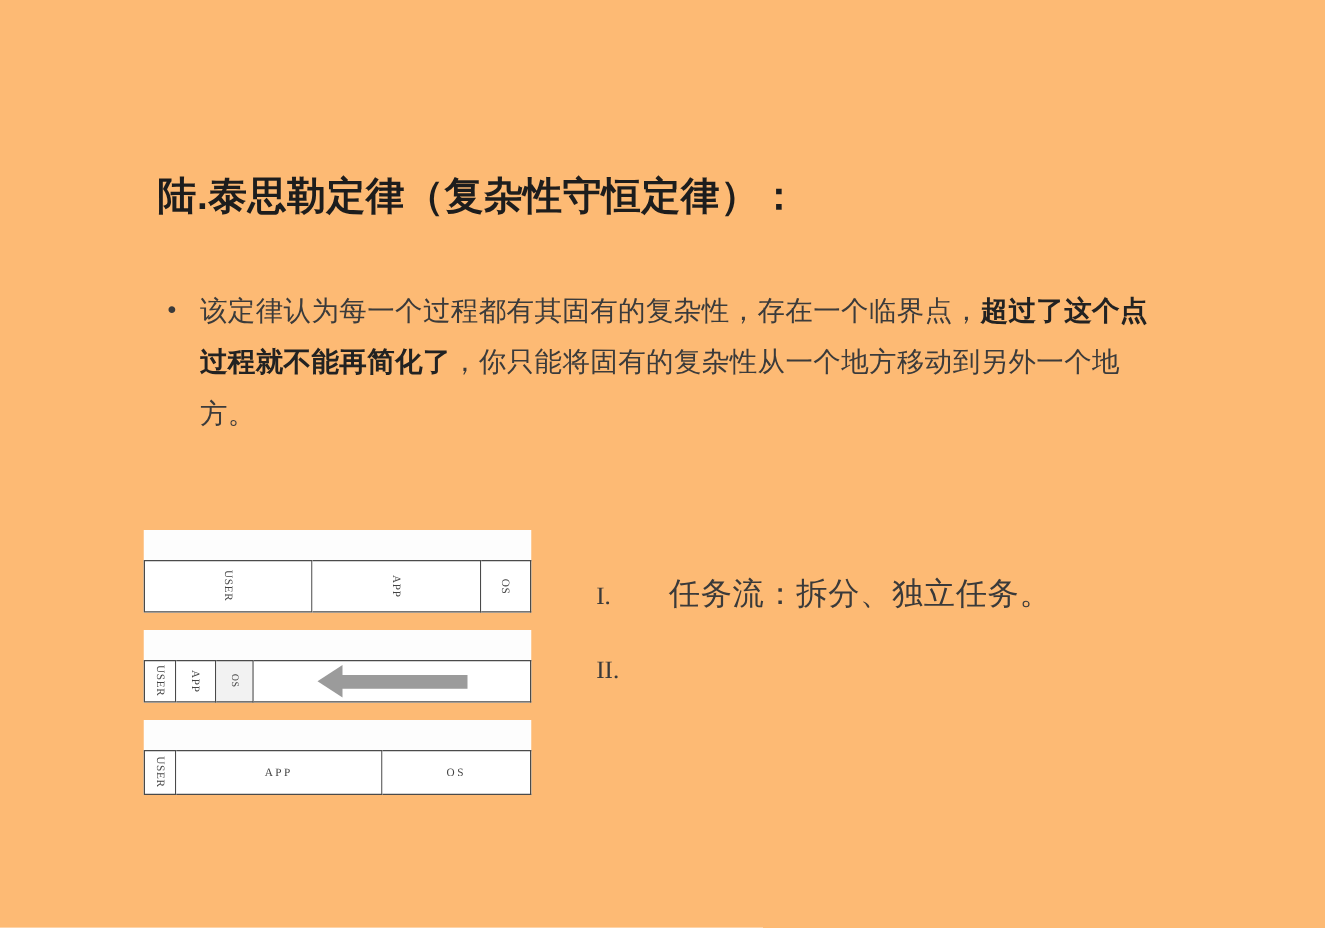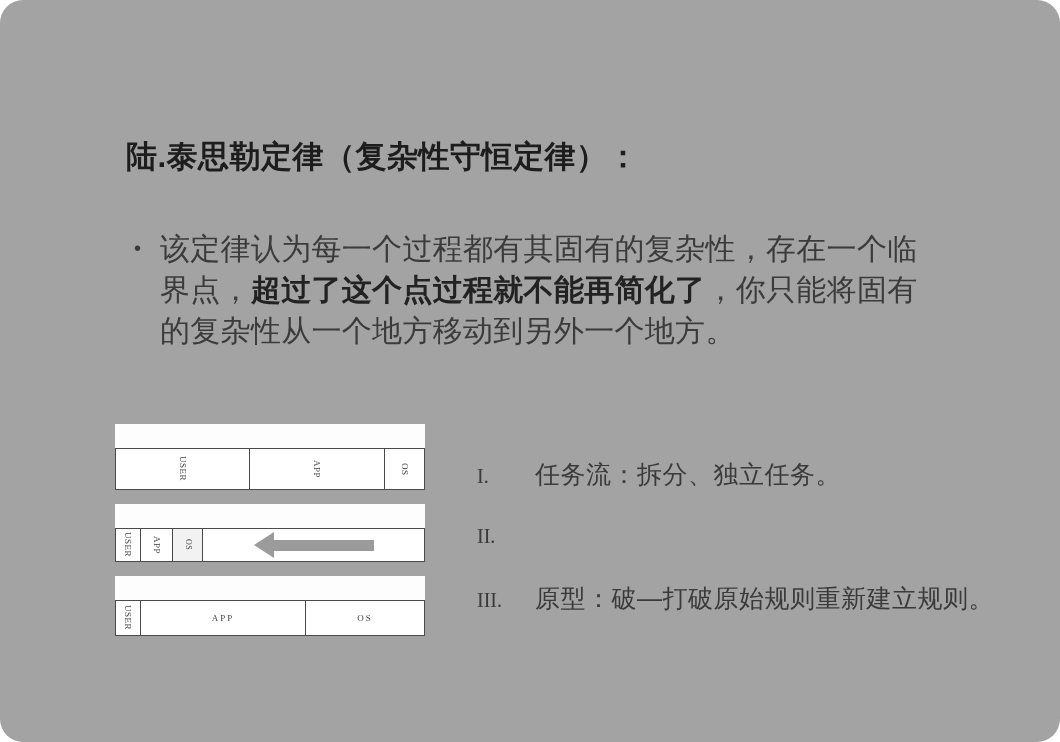--- a/index.html
+++ b/index.html
@@ -12,22 +12,21 @@
     height: 742px;
     position: relative;
     font-family: "Liberation Sans", "DejaVu Sans", sans-serif;
     color: #2a2a2a;
     overflow: hidden;
   }
 
   .slide {
     position: absolute;
     inset: 0;
-    background: #a3a3a3;
-    border-radius: 23px;
+    background: #fdba74;
   }
 
   
   .title {
     position: absolute;
     left: 126px;
     top: 136px;
     font-size: 31px;
     font-weight: bold;
     letter-spacing: 0.5px;
@@ -48,21 +47,21 @@
     width: 34px;
     flex: 0 0 34px;
     font-size: 20px;
     line-height: 40px;
     color: #3a3a3a;
     text-align: left;
     padding-left: 8px;
     box-sizing: border-box;
   }
   .bullet-text {
-    font-size: 30px;
+    font-size: 22px;
     line-height: 41px;
     color: #3b3b3b;
     max-width: 780px;
     letter-spacing: 0.3px;
   }
   .bullet-text b {
     font-weight: bold;
     color: #222;
   }
 
@@ -239,19 +238,15 @@
   </div>
 
   <div class="list">
     <div class="list-item">
       <span class="list-num">I.</span>
       <span class="list-txt">任务流：拆分、独立任务。</span>
     </div>
     <div class="list-item">
       <span class="list-num">II.</span>
     </div>
-    <div class="list-item">
-      <span class="list-num">III.</span>
-      <span class="list-txt">原型：破—打破原始规则重新建立规则。</span>
-    </div>
   </div>
 
 </div>
 
 </body></html>

